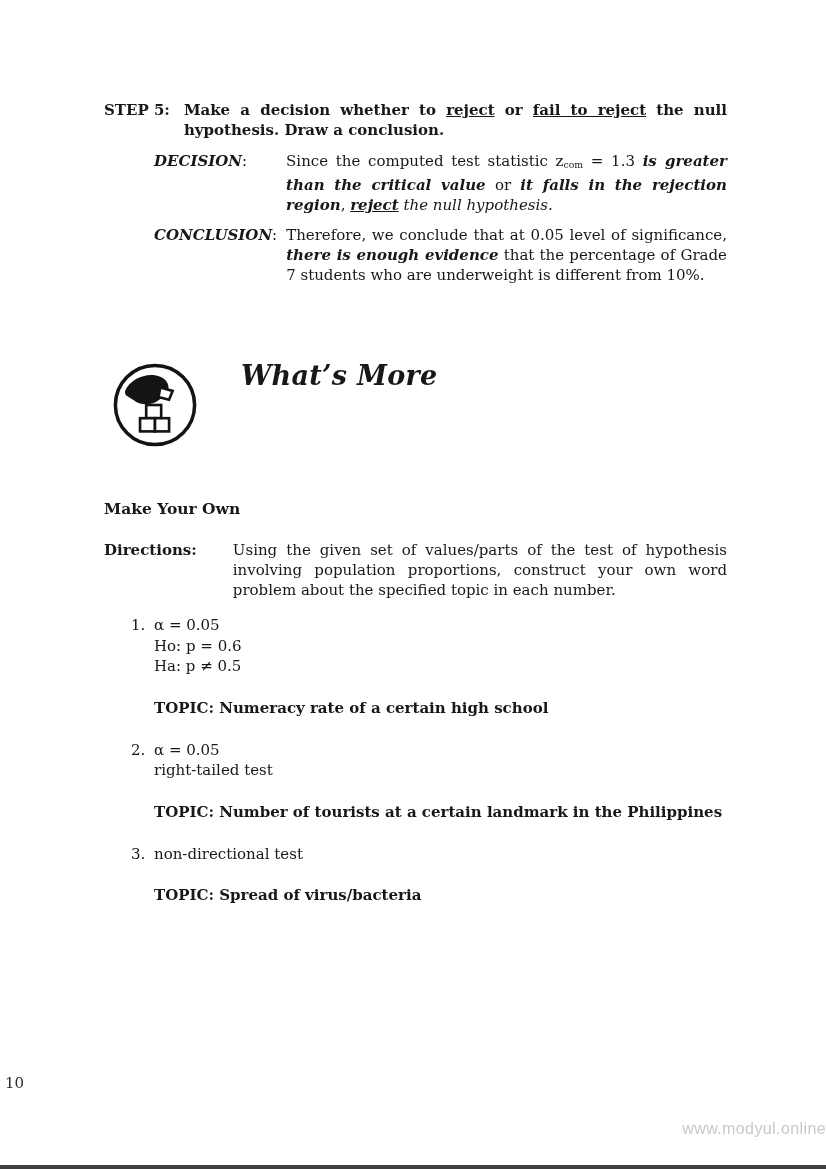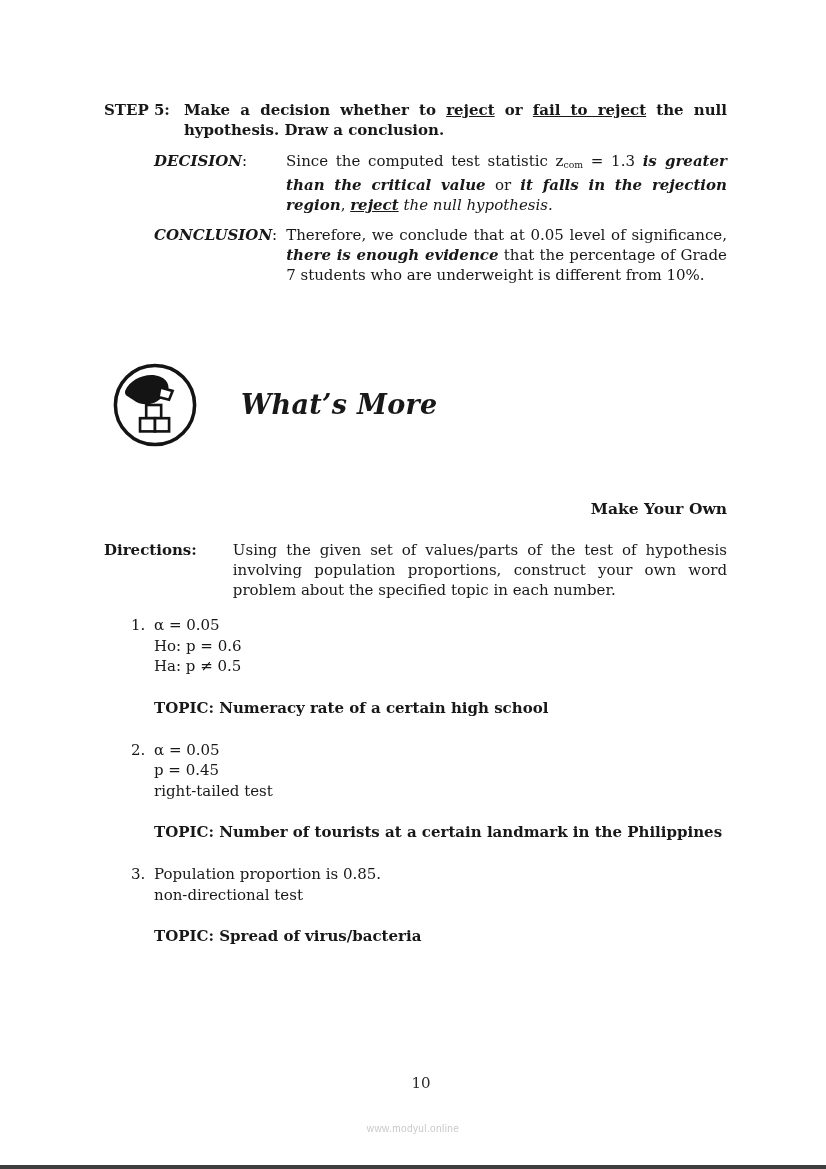--- a/index.html
+++ b/index.html
@@ -25,52 +25,52 @@
   .step5 .txt { flex: 1; text-align: justify; }
 
   
   .hang { display: flex; margin-left: 50px; }
   .hang .lbl { white-space: nowrap; margin-right: 9px; }
   .hang .txt { flex: 1; text-align: justify; }
   .decision { margin-top: 11px; gap: 30px; }
   .conclusion { margin-top: 10px; }
 
   
-  .wm-row { display: flex; align-items: center; margin-top: 76px; margin-left: 7px; }
+  .wm-row { display: flex; margin-top: 76px; margin-left: 7px; }
   .wm-icon { width: 88px; height: 88px; flex: 0 0 auto; }
   .wm-title {
     margin-left: 42px;
     font-size: 27px; line-height: 30px;
     font-weight: bold; font-style: italic;
     letter-spacing: 0.3px;
   }
 
-  .section-heading { margin-top: 50px; font-weight: bold; font-size: 15.5px; text-align: right; }
+  .section-heading { margin-top: 50px; font-weight: bold; font-size: 15.5px; }
 
   .directions { display: flex; margin-top: 21px; gap: 20px; }
   .directions .lbl { white-space: nowrap; font-weight: bold; margin-right: 16px; }
   .directions .txt { flex: 1; text-align: justify; }
 
   
   .ex-list { margin-top: 15px; margin-left: 27px; }
   .ex-item { display: flex; margin-top: 21px; }
   .ex-item:first-child { margin-top: 11px; }
   .ex-num { width: 23px; flex: 0 0 auto; }
   .ex-body { flex: 1; }
   .ex-line { line-height: 20.5px; }
   .ex-topic { font-weight: bold; margin-top: 21px; line-height: 21px; }
 
   
   .page-number {
-    position: absolute; left: 16px; right: 0; top: 1073px;
-    text-align: center; font-size: 15px; color: #2a2a2a;
+    position: absolute; left: 5px; right: 0; top: 1073px;
+    font-size: 15px; color: #2a2a2a;
   }
   .watermark {
     position: absolute; left: 0; right: 0; top: 1119px;
-    text-align: center; font-size: 10px; color: #c9c9c9;
+    text-align: right; font-size: 16px; color: #c9c9c9;
     font-family: "Liberation Sans", sans-serif; letter-spacing: 0.4px;
   }
   .bottom-bar {
     position: absolute; left: 0; right: 0; bottom: 0; height: 4px;
     background: #3f3f3f;
   }
 </style>
 </head>
 <body>
 
@@ -119,30 +119,28 @@
         <div class="ex-line">Ho: p = 0.6</div>
         <div class="ex-line">Ha: p ≠ 0.5</div>
         <div class="ex-topic">TOPIC: Numeracy rate of a certain high school</div>
       </div>
     </div>
 
     <div class="ex-item">
       <div class="ex-num">2.</div>
       <div class="ex-body">
         <div class="ex-line">α = 0.05</div>
-        <div class="ex-line">p = 0.45</div>
         <div class="ex-line">right-tailed test</div>
         <div class="ex-topic">TOPIC:  Number of tourists at a certain landmark in the Philippines</div>
       </div>
     </div>
 
     <div class="ex-item">
       <div class="ex-num">3.</div>
       <div class="ex-body">
-        <div class="ex-line">Population proportion is 0.85.</div>
         <div class="ex-line">non-directional test</div>
         <div class="ex-topic">TOPIC:  Spread of virus/bacteria</div>
       </div>
     </div>
 
   </div>
 </div>
 
 <div class="page-number">10</div>
 <div class="watermark">www.modyul.online</div>

